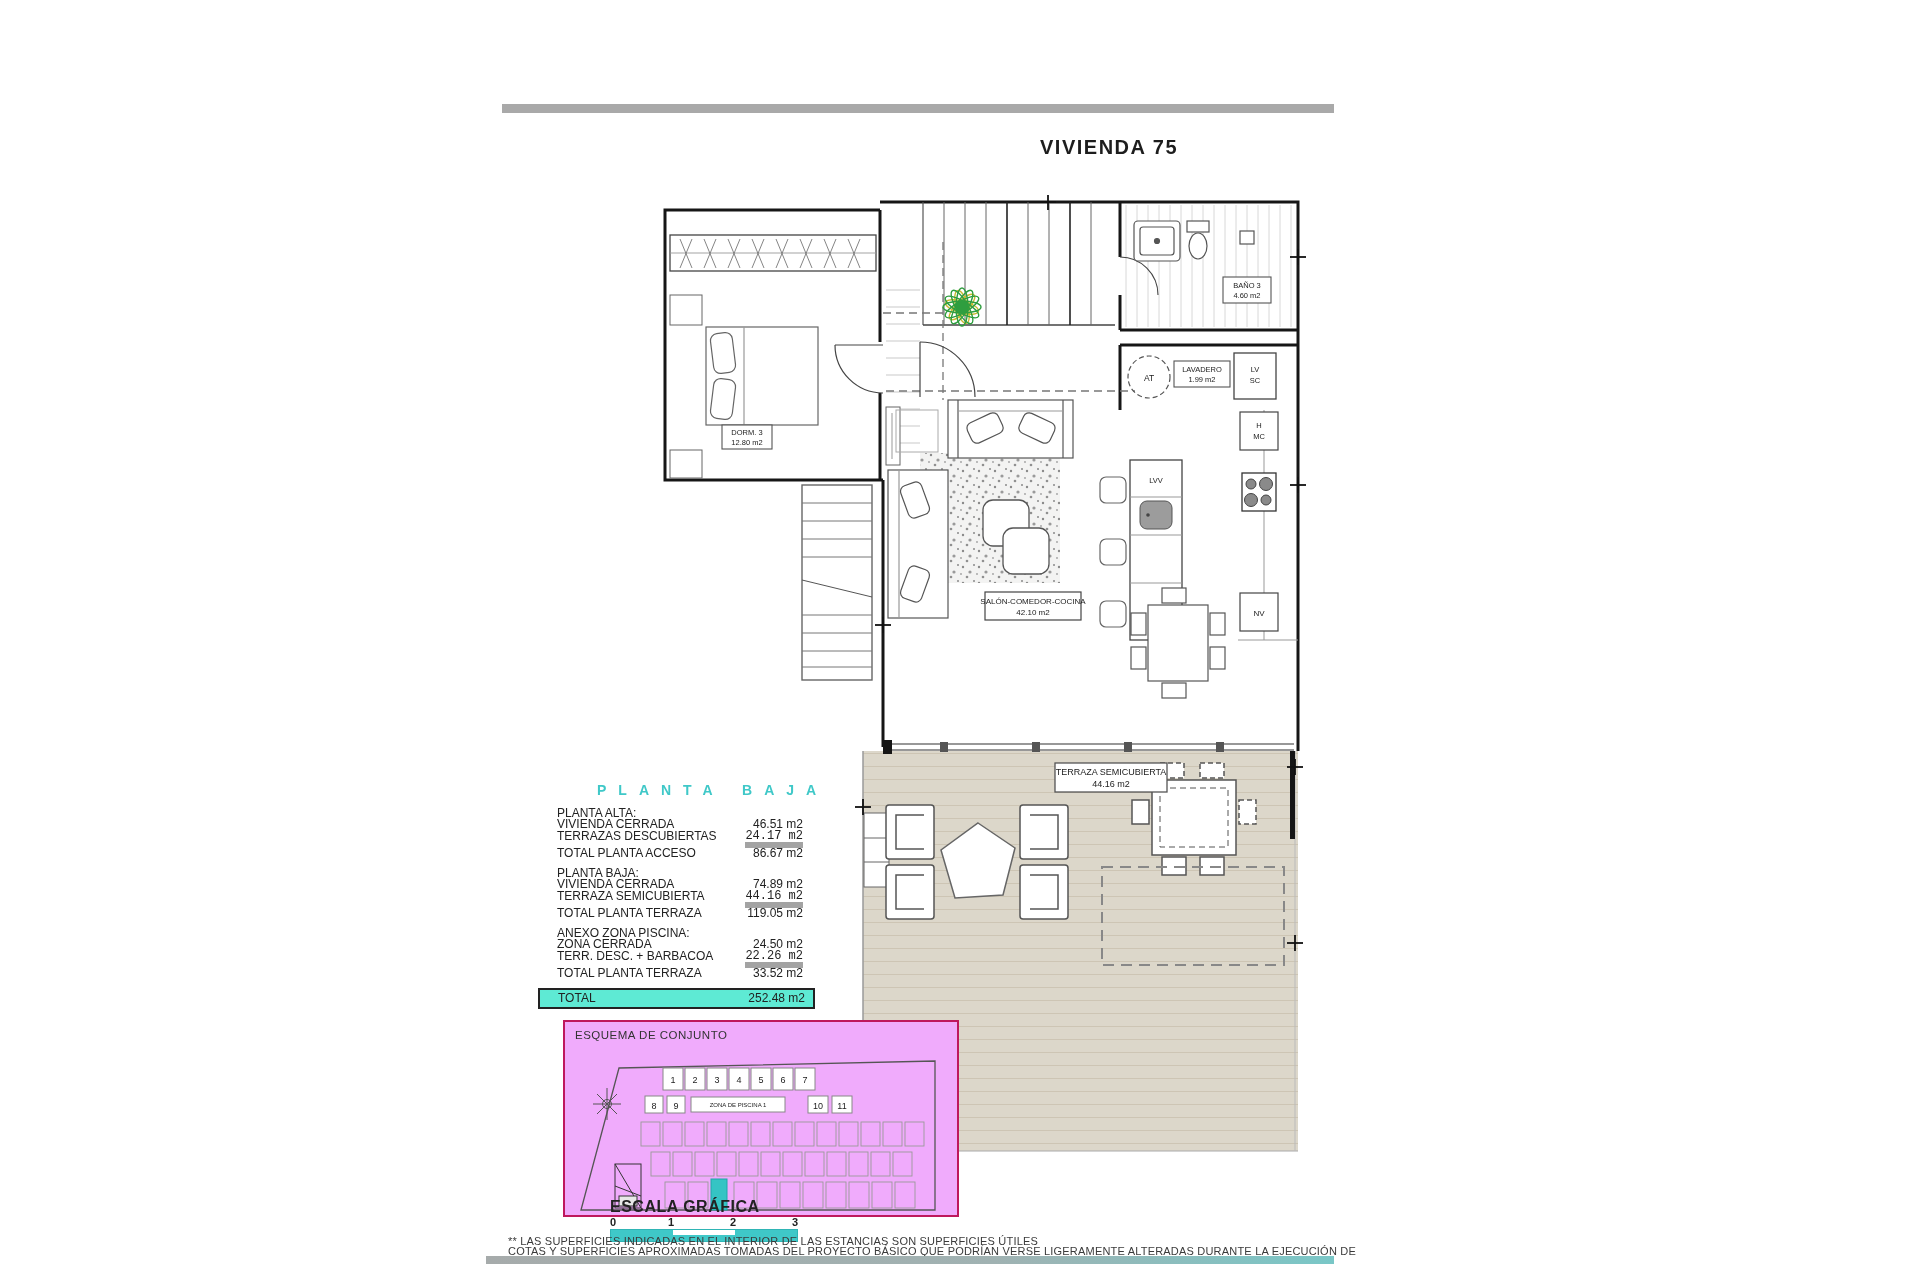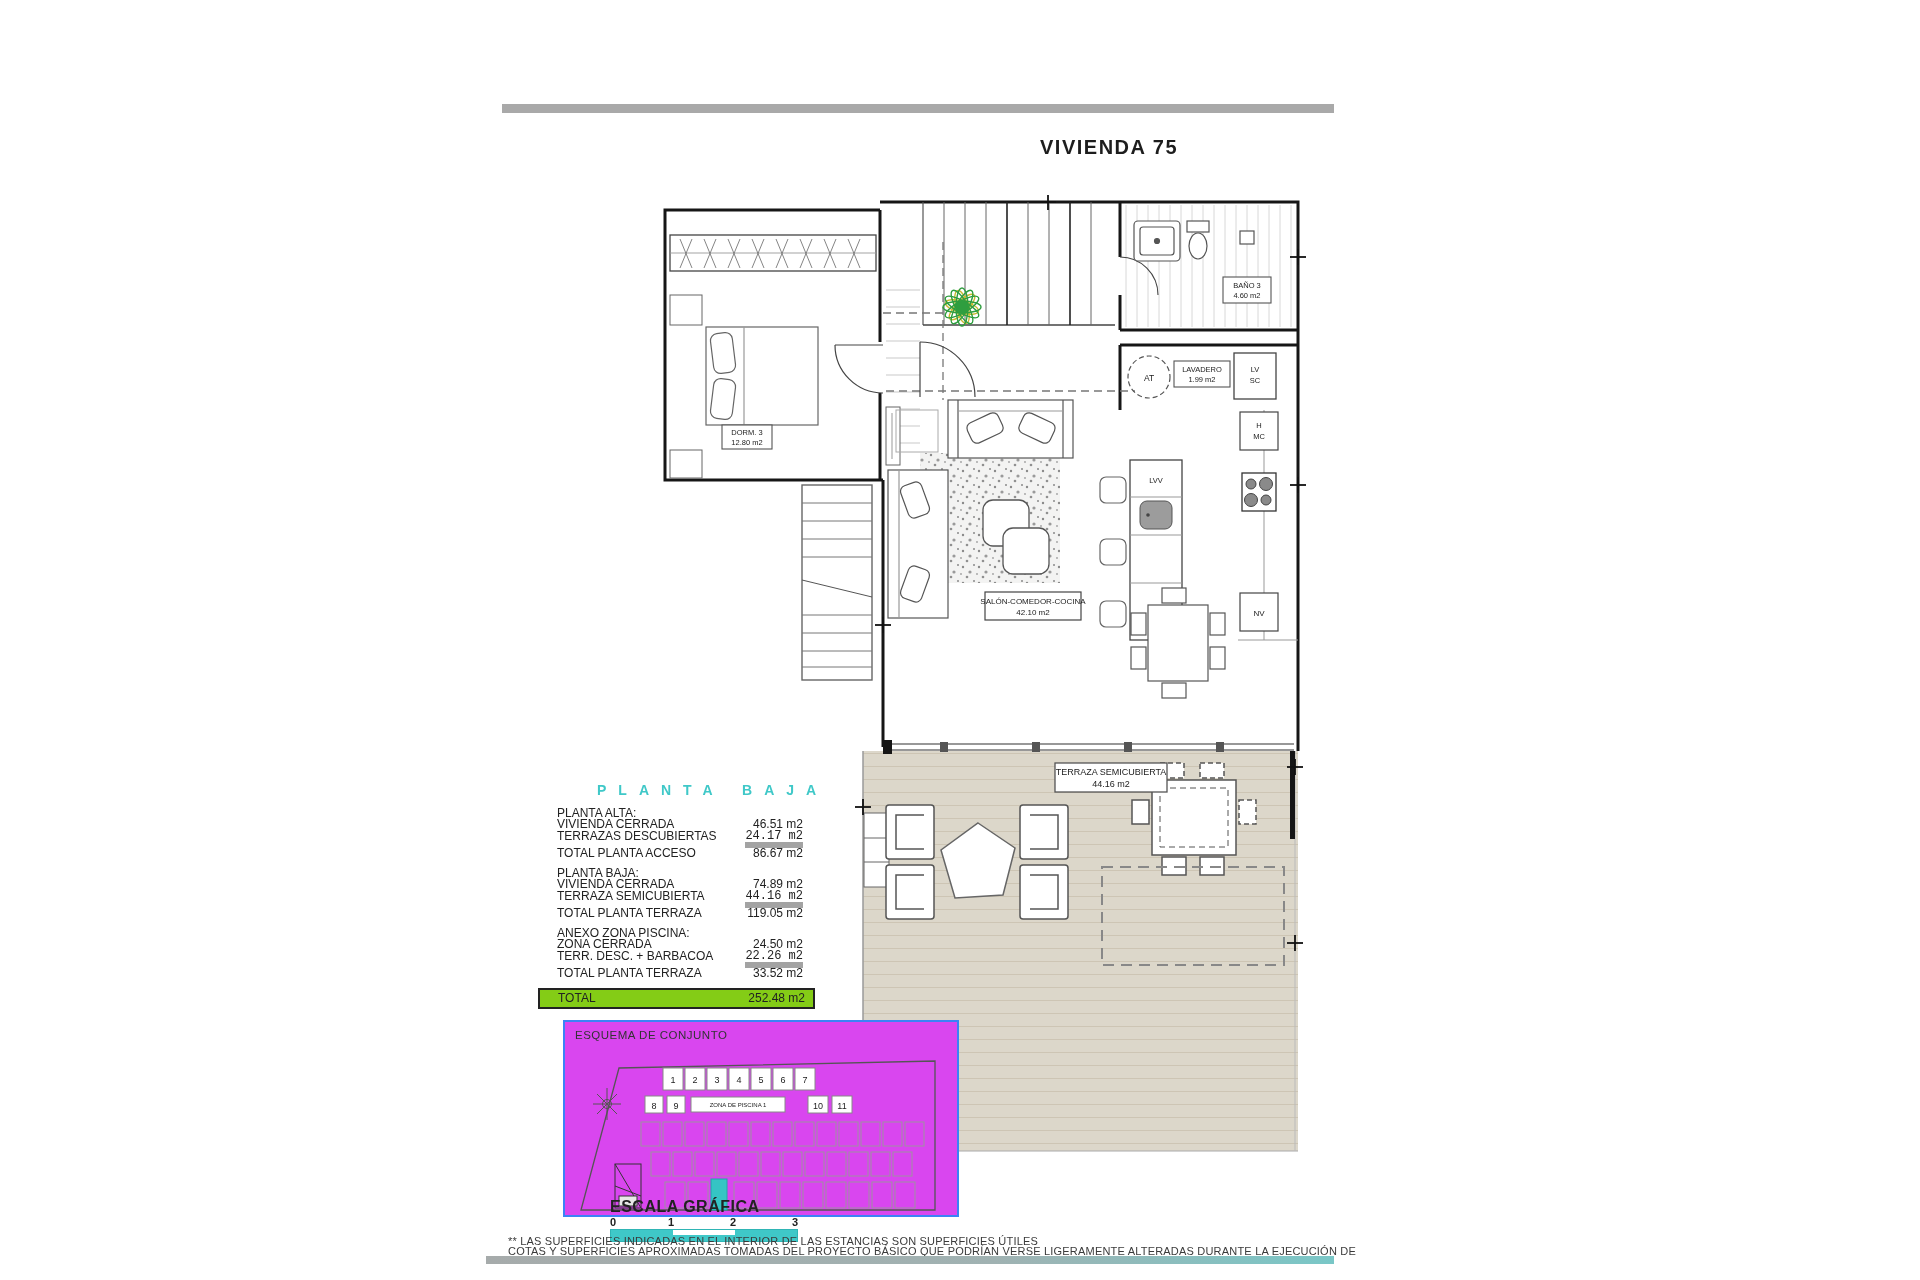--- a/index.html
+++ b/index.html
@@ -15,25 +15,25 @@
   svg text{font-family:"Liberation Sans", sans-serif;fill:#222;}
   
   #summary{left:557px;top:785px;width:246px;font-size:12px;line-height:11.5px;}
   #summary-heading{color:#3fc8c8;font-weight:bold;font-size:14px;
       letter-spacing:12px;word-spacing:2px;margin-bottom:11px;white-space:nowrap;margin-left:40px;}
   .sec{margin-bottom:8px;}
   .srow{display:flex;justify-content:space-between;}
   .srow .val{text-align:right;}
   .u{border-bottom:6px solid #a3a3a3;font-family:Liberation Mono, monospace;}
   #total-box{margin-left:-19px;margin-top:7px;width:247px;border:2px solid #222;
-      padding:3px 8px 3px 18px;display:flex;justify-content:space-between;background:#84cc16;}
+      padding:3px 8px 3px 18px;display:flex;justify-content:space-between;background:#5eead4;}
   #extras{margin-top:12px;}
   #extras .srow{padding-left:16px;line-height:15px;justify-content:flex-end;}
   
-  #esquema{left:563px;top:1020px;width:392px;height:193px;border:2px solid #3b82f6;background:#d946ef;}
+  #esquema{left:563px;top:1020px;width:392px;height:193px;border:2px solid #be185d;background:#f0abfc;}
   #esquema-title{position:absolute;left:10px;top:7px;font-size:11.5px;letter-spacing:.5px;color:#333;}
   #esquema svg{position:absolute;left:0;top:24px;}
   
   #escala{left:610px;top:1198px;width:200px;}
   #escala-title{font-size:16px;font-weight:bold;letter-spacing:.5px;}
   #escala-ticks{position:relative;height:13px;font-size:11px;font-weight:bold;}
   #escala-ticks span{position:absolute;top:0;}
   #scale-bar{width:186px;height:11px;border:1px solid #2fb5b5;display:flex;}
   #scale-bar div{width:62px;height:100%;}
   .segA{background:#3fc8c8;}

